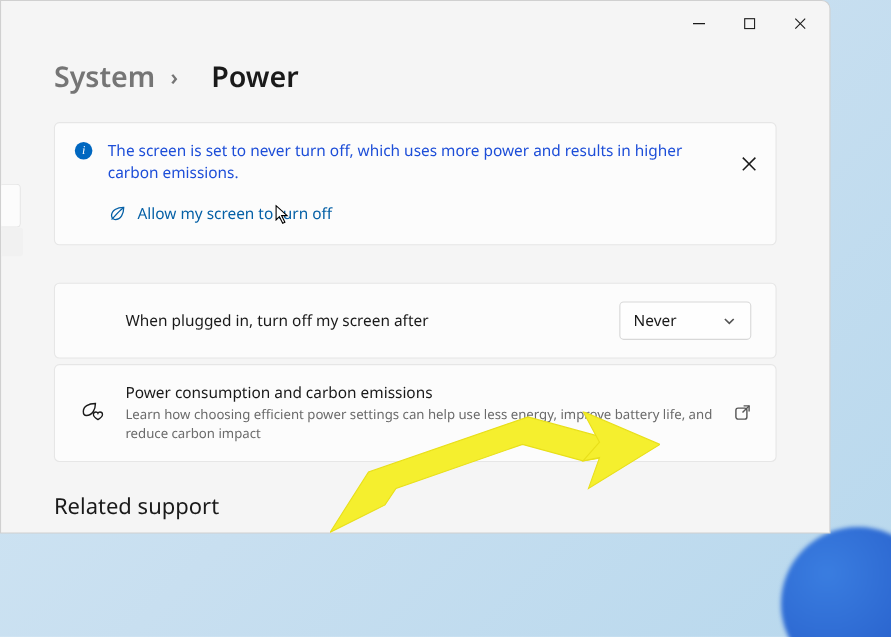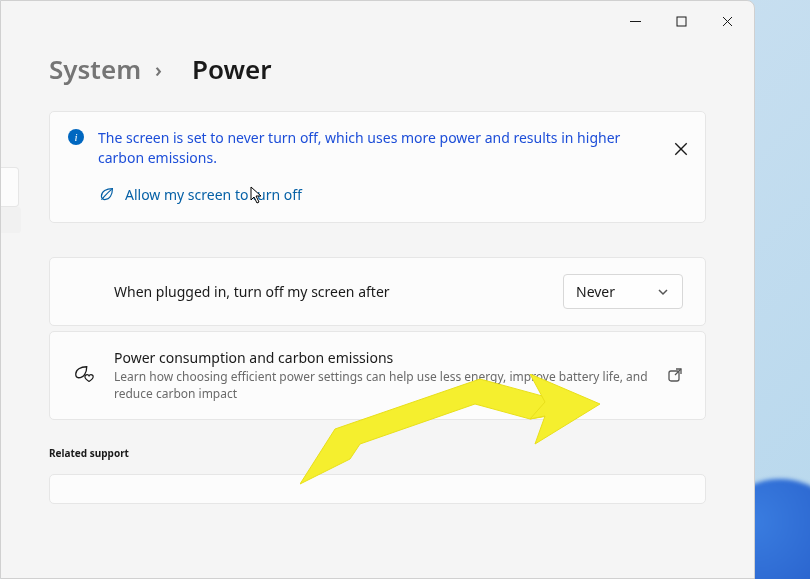--- a/index.html
+++ b/index.html
@@ -9,21 +9,21 @@
       width: 810px;
       height: 579px;
       overflow: hidden;
       position: relative;
     }
     .window {
       position: absolute;
       left: 0;
       top: 0;
       width: 755px;
-      height: 579px;
+      height: 485px;
       background: #f5f5f5;
       border: 1px solid #d0d0d0;
       border-top-right-radius: 8px;
       overflow: hidden;
     }
     .titlebar {
       height: 40px;
       display: flex;
       justify-content: flex-end;
       align-items: center;
@@ -108,21 +108,21 @@
       padding: 7px 12px;
       display: flex; align-items: center; gap: 40px;
       font-size: 14px; color: #1a1a1a;
       cursor: pointer;
       min-width: 120px;
       justify-content: space-between;
       margin-left: 44px;
     }
     .ext-icon { width: 16px; height: 16px; color: #555; }
     .section-heading {
-      font-size: 10px; font-weight: 700; color: #1a1a1a;
+      font-size: 20px; font-weight: 400; color: #1a1a1a;
       margin-top: 26px; margin-bottom: 14px;
     }
     .cursor-overlay {
       position: absolute;
       left: 250px; top: 186px;
       width: 14px; height: 18px;
       pointer-events: none;
     }
     .arrow-overlay {
       position: absolute;

